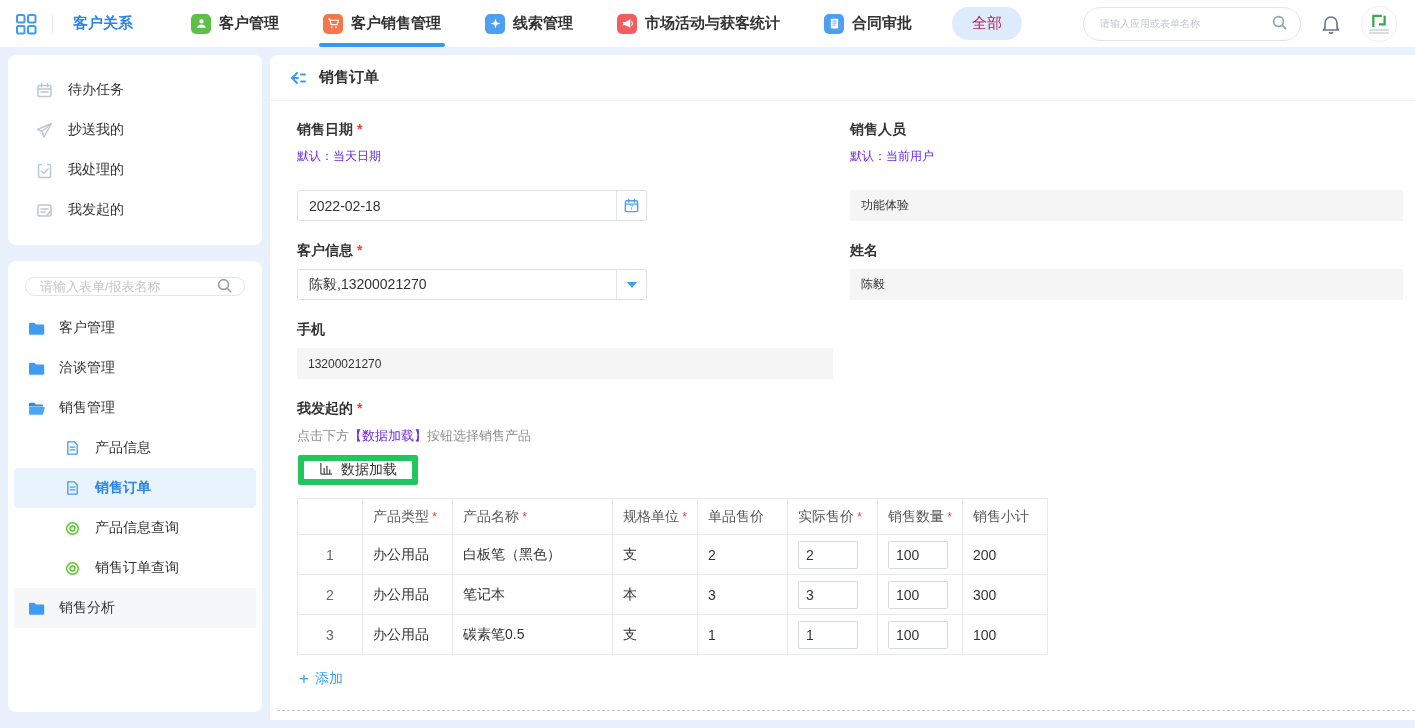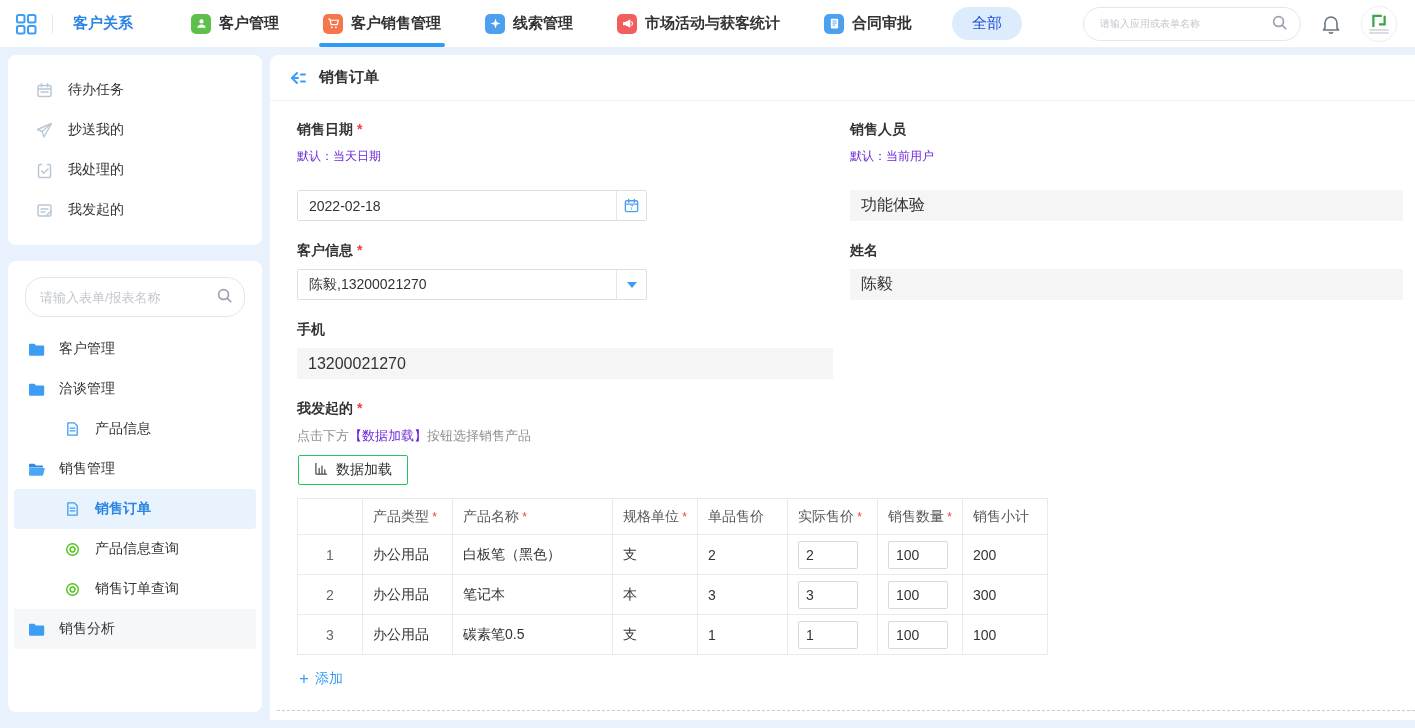--- a/index.html
+++ b/index.html
@@ -11,38 +11,38 @@
   }
   
   .topbar { height:47px; background:#fff; display:flex; align-items:center; padding:0 18px 0 14px; position:relative; }
   .appgrid { width:24px; height:24px; flex:0 0 auto; }
   .topbar-divider { width:1px; height:18px; background:#e3e6ea; margin:0 20px 0 14px; }
   .workspace-name { color:#2b85e4; font-weight:bold; font-size:15px; margin-right:14px; cursor:pointer; }
   .nav-tabs { display:flex; align-items:center; height:100%; }
   .nav-tab { display:flex; align-items:center; gap:8px; height:100%; margin-left:44px; font-size:15px; font-weight:bold; color:#333; cursor:pointer; position:relative; }
   .nav-tab .tab-icon { width:20px; height:20px; border-radius:5px; display:flex; align-items:center; justify-content:center; }
   .nav-tab.active::after { content:""; position:absolute; left:-4px; right:-4px; bottom:0; height:4px; background:#2f9bf4; border-radius:2px; }
-  .all-pill { margin-left:40px; background:#dcecfc; color:#1d4ed8; font-size:15px; padding:7px 20px; border-radius:17px; cursor:pointer; }
+  .all-pill { margin-left:40px; background:#dcecfc; color:#be185d; font-size:15px; padding:7px 20px; border-radius:17px; cursor:pointer; }
   .topbar-right { margin-left:auto; display:flex; align-items:center; gap:20px; }
   .app-search { width:218px; height:34px; border:1px solid #e4e7ea; border-radius:17px; display:flex; align-items:center; padding:0 12px 0 16px; }
   .app-search input { border:none; outline:none; flex:1; font-size:10px; color:#333; font-family:Liberation Sans, sans-serif; background:transparent; }
   .app-search input::placeholder { color:#c3c7cc; }
   .bell { width:20px; height:22px; cursor:pointer; }
   .logo-circle { width:36px; height:36px; border-radius:50%; background:#fff; border:1px solid #eee; display:flex; flex-direction:column; align-items:center; justify-content:center; cursor:pointer; }
   .logo-circle .logo-sub { width:20px; height:5px; margin-top:1px; display:flex; flex-direction:column; gap:1px; }
   .logo-circle .logo-sub i { display:block; height:2px; background:#d9dde2; border-radius:1px; }
   
   .layout { display:flex; height:665px; margin-top:8px; }
   .sidebar { width:254px; margin:0 0 8px 8px; display:flex; flex-direction:column; gap:16px; flex:0 0 auto; }
   .panel { background:#fff; border-radius:8px; }
   .panel-tasks { padding:15px 0; }
   .task-item { height:40px; display:flex; align-items:center; gap:15px; padding-left:28px; cursor:pointer; }
   .task-item .ticon { width:17px; height:17px; }
   .panel-tree { flex:1; padding:12px 0; overflow:hidden; }
-  .tree-search { margin:4px 17px 12px 17px; height:40px; border:1px solid #e2e5e9; border-radius:18px; display:flex; align-items:center; padding:0 14px; }
+  .tree-search { margin:4px 17px 12px 17px; height:19px; border:1px solid #e2e5e9; border-radius:18px; display:flex; align-items:center; padding:0 14px; }
   .tree-search input { border:none; outline:none; flex:1; font-size:13px; color:#333; font-family:inherit; background:transparent; }
   .tree-search input::placeholder { color:#c3c7cc; }
   .tree-item { height:40px; display:flex; align-items:center; gap:14px; cursor:pointer; margin:0 6px; border-radius:4px; padding-left:14px; }
   .tree-item.lvl2 { padding-left:50px; }
   .tree-item .nicon { width:17px; height:17px; display:flex; align-items:center; justify-content:center; }
   .tree-item.selected { background:#e8f3fe; color:#2b85e4; font-weight:bold; }
   .tree-item.dim { background:#f6f7f8; border-radius:0; }
   
   .main { flex:1; background:#fff; margin-left:8px; border-radius:8px 0 0 0; display:flex; flex-direction:column; overflow:hidden; }
   .main-titlebar { height:46px; display:flex; align-items:center; gap:11px; padding-left:18px; border-bottom:1px solid #f1f2f4; flex:0 0 auto; }
@@ -51,27 +51,27 @@
   .form-area { padding:20px 12px 0 27px; flex:1; }
   .form-grid { display:grid; grid-template-columns:536px 553px; column-gap:17px; align-items:start; }
   .field { margin-bottom:21px; }
   .flabel { font-weight:bold; font-size:14px; color:#333; margin-bottom:9px; }
   .req::after { content:" *"; color:#f03e3e; font-weight:bold; }
   .fhint { font-size:12px; color:#6d28d9; margin-bottom:25px; }
   .input-combo { display:flex; width:350px; height:31px; border:1px solid #dcdfe3; border-radius:2px; background:#fff; }
   .input-combo input { border:none; outline:none; flex:1; padding:0 11px; font-size:14px; color:#333; font-family:inherit; min-width:0; }
   .combo-btn { width:30px; border-left:1px solid #e4e7ea; display:flex; align-items:center; justify-content:center; cursor:pointer; flex:0 0 auto; }
   .caret-down { width:0; height:0; border-left:5px solid transparent; border-right:5px solid transparent; border-top:6px solid #3d9df5; }
-  .readonly-box { height:31px; background:#f5f5f6; display:flex; align-items:center; padding:0 11px; font-size:16px; color:#333; border-radius:1px; }
+  .readonly-box { height:31px; background:#f5f5f6; display:flex; align-items:center; padding:0 11px; font-size:12px; color:#333; border-radius:1px; }
   .w-full { width:100%; }
   .w-536 { width:536px; }
   
   .detail-hint { font-size:13px; color:#8f8f8f; margin-bottom:7px; }
   .detail-hint .hint-link { color:#6d28d9; cursor:pointer; }
-  .load-btn { display:inline-flex; align-items:center; gap:7px; height:30px; padding:0 15px; border:1px solid #22c55e; border-radius:2px; background:#fff; font-size:14px; color:#333; cursor:pointer; margin:3px 0 13px 1px; font-family:inherit; }
+  .load-btn { display:inline-flex; align-items:center; gap:7px; height:30px; padding:0 15px; border:6px solid #22c55e; border-radius:2px; background:#fff; font-size:14px; color:#333; cursor:pointer; margin:3px 0 13px 1px; font-family:inherit; }
   table.detail { border-collapse:collapse; table-layout:fixed; background:#fff; }
   table.detail th, table.detail td { border:1px solid #e9eaec; padding:0 10px; font-size:14px; text-align:left; overflow:hidden; white-space:nowrap; }
   table.detail th { height:36px; color:#595959; font-weight:normal; }
   table.detail th .th-req { color:#f03e3e; font-size:12px; }
   table.detail td { height:40px; color:#333; }
   table.detail .idx { text-align:center; color:#666; }
   .cell-input { width:60px; height:28px; border:1px solid #d6d9dd; border-radius:2px; padding:0 7px; font-size:14px; color:#333; outline:none; font-family:inherit; }
   .add-row { display:flex; align-items:center; gap:6px; color:#3d9df5; font-size:14px; margin:15px 0 0 2px; cursor:pointer; width:70px; }
   .add-plus { font-size:17px; line-height:14px; }
   .dashed-sep { border-top:1px dashed #c9cdd2; margin:22px -12px 0 -20px; }
@@ -225,37 +225,37 @@
             <span>客户管理</span>
           </div>
           <div class="tree-item">
             <span class="nicon">
               <svg viewBox="0 0 17 15" width="17" height="15">
                 <path d="M1 3c0-.7.5-1.2 1.2-1.2h4.1L8 3.4h7c.7 0 1.2.5 1.2 1.2v8c0 .7-.5 1.2-1.2 1.2H2.2C1.5 13.8 1 13.3 1 12.6z" fill="#3d9df5"></path>
               </svg>
             </span>
             <span>洽谈管理</span>
           </div>
+          <div class="tree-item">
+            <span class="nicon">
+              <svg viewBox="0 0 17 15" width="17" height="15">
+                <path d="M1 3c0-.7.5-1.2 1.2-1.2h4.1L8 3.4h6c.7 0 1 .5 1 1.2v1H1z" fill="#2f8ae0"></path>
+                <path d="M1.2 6h14.6c.7 0 1.1.6.9 1.2l-1.5 5.6c-.2.6-.7 1-1.3 1H2.2c-.7 0-1.2-.5-1.2-1.2z" fill="#4aa7f7"></path>
+              </svg>
+            </span>
+            <span>销售管理</span>
+          </div>
           <div class="tree-item lvl2">
             <span class="nicon">
               <svg viewBox="0 0 16 17" width="15" height="16" fill="none" stroke="#3d9df5" stroke-width="1.4">
                 <path d="M3 2h7l3 3v10H3z" stroke-linejoin="round"></path>
                 <path d="M5.5 7.5h5M5.5 10.5h5" stroke-linecap="round"></path>
               </svg>
             </span>
             <span>产品信息</span>
-          </div>
-          <div class="tree-item">
-            <span class="nicon">
-              <svg viewBox="0 0 17 15" width="17" height="15">
-                <path d="M1 3c0-.7.5-1.2 1.2-1.2h4.1L8 3.4h6c.7 0 1 .5 1 1.2v1H1z" fill="#2f8ae0"></path>
-                <path d="M1.2 6h14.6c.7 0 1.1.6.9 1.2l-1.5 5.6c-.2.6-.7 1-1.3 1H2.2c-.7 0-1.2-.5-1.2-1.2z" fill="#4aa7f7"></path>
-              </svg>
-            </span>
-            <span>销售管理</span>
           </div>
           <div class="tree-item lvl2 selected">
             <span class="nicon">
               <svg viewBox="0 0 16 17" width="15" height="16" fill="none" stroke="#3d9df5" stroke-width="1.4">
                 <path d="M3 2h7l3 3v10H3z" stroke-linejoin="round"></path>
                 <path d="M5.5 7.5h5M5.5 10.5h5" stroke-linecap="round"></path>
               </svg>
             </span>
             <span>销售订单</span>
           </div>

